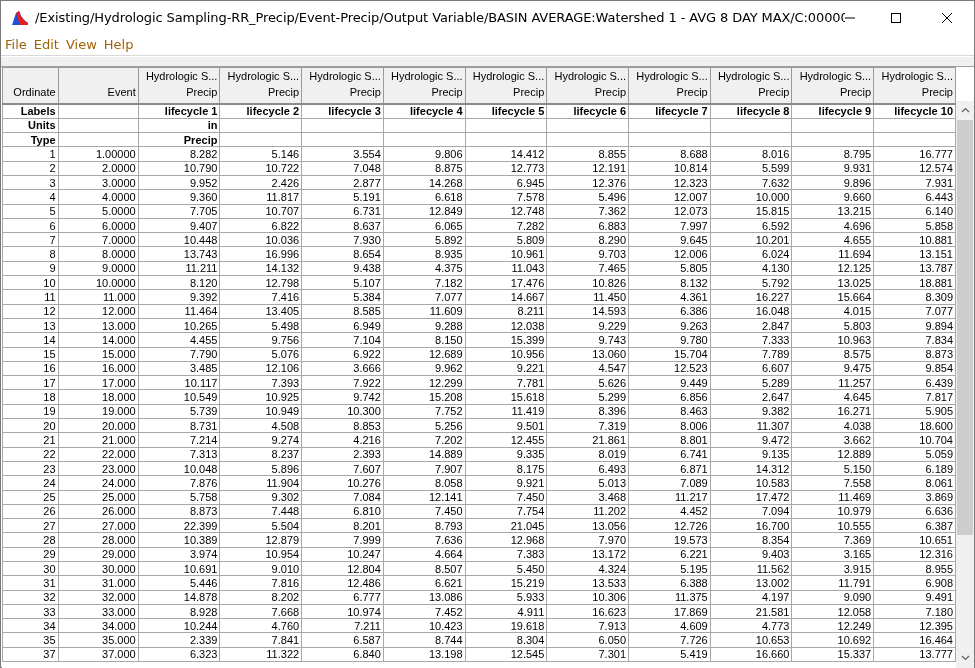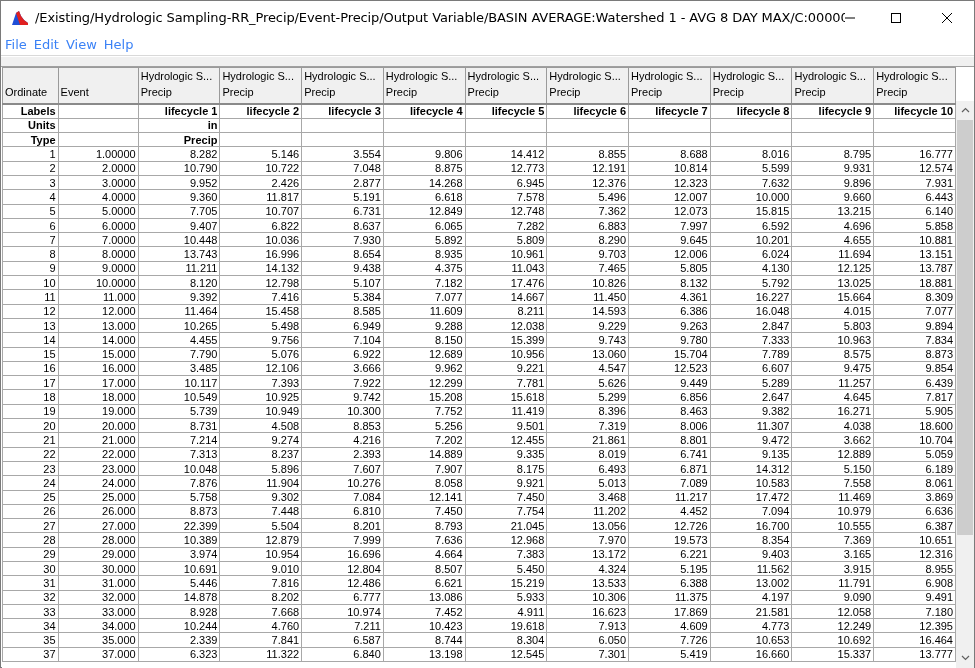--- a/index.html
+++ b/index.html
@@ -5,25 +5,25 @@
   * { box-sizing: border-box; margin: 0; padding: 0; }
   html, body { width: 975px; height: 668px; overflow: hidden; background: #ffffff; }
   body { font-family: "Liberation Sans", sans-serif; position: relative; }
   .window { position: absolute; left: 0; top: 0; width: 975px; height: 668px; background: #ffffff; border: 1px solid #7a7a7a; }
   .titlebar { position: absolute; left: 0; top: 0; width: 973px; height: 33px; background: #ffffff; display: flex; align-items: center; }
   .app-icon { width: 18px; height: 16px; margin-left: 10px; margin-right: 6px; }
   .title-text { font-family: "DejaVu Sans", sans-serif; font-size: 13px; color: #000; white-space: nowrap; overflow: hidden; width: 810px; letter-spacing: -0.1px; }
   .win-ctrl { position: absolute; top: 0; height: 33px; width: 46px; display: flex; align-items: center; justify-content: center; }
   .win-min { left: 826px; } .win-max { left: 872px; } .win-close { left: 923px; }
   .menubar { position: absolute; left: 0; top: 33px; width: 973px; height: 22px; display: flex; align-items: center; padding-left: 4px; border-bottom: 1px solid #d9d9d9; }
-  .menu-item { font-family: "DejaVu Sans", sans-serif; font-size: 13px; color: #3b82f6; margin-right: 7px; }
+  .menu-item { font-family: "DejaVu Sans", sans-serif; font-size: 13px; color: #a16207; margin-right: 7px; }
   .strip { position: absolute; left: 0; top: 56px; width: 973px; height: 10px; background: #f0f0f0; border-bottom: 1px solid #a0a0a0; }
   .table-wrap { position: absolute; left: 1px; top: 66px; width: 954px; height: 602px; overflow: hidden; background: #fff; }
   table { border-collapse: collapse; table-layout: fixed; font-size: 11px; font-family: "Liberation Sans", sans-serif; color: #000; }
-  th { background: #f0f0f0; font-weight: normal; border: 1px solid #9a9a9a; border-bottom: 2px solid #8a8a8a; height: 36px; text-align: left; vertical-align: bottom; padding: 0 2px 3px; line-height: 16px; white-space: nowrap; overflow: hidden; }
+  th { background: #f0f0f0; font-weight: normal; border: 1px solid #9a9a9a; border-bottom: 2px solid #8a8a8a; height: 36px; text-align: right; vertical-align: bottom; padding: 0 2px 3px; line-height: 16px; white-space: nowrap; overflow: hidden; }
   td { border: 1px solid #a8a8a8; height: 14.3px; line-height: 12px; text-align: right; padding: 0 2px; white-space: nowrap; overflow: hidden; }
   tr.meta td { height: 14.3px; font-weight: bold; }
   .scrollbar { position: absolute; left: 955px; top: 100px; width: 18px; height: 568px; background: #f0f0f0; }
   .sb-up { position: absolute; left: 0; top: 0; width: 18px; height: 17px; display: flex; align-items: center; justify-content: center; }
   .sb-thumb { position: absolute; left: 1px; top: 19px; width: 16px; height: 415px; background: #cdcdcd; }
   .sb-down { position: absolute; left: 0; top: 548px; width: 18px; height: 17px; display: flex; align-items: center; justify-content: center; }
 </style>
 </head>
 <body>
 
@@ -322,21 +322,21 @@
             <td>11.450</td>
             <td>4.361</td>
             <td>16.227</td>
             <td>15.664</td>
             <td>8.309</td>
           </tr>
           <tr>
             <td>12</td>
             <td>12.000</td>
             <td>11.464</td>
-            <td>15.458</td>
+            <td>13.405</td>
             <td>8.585</td>
             <td>11.609</td>
             <td>8.211</td>
             <td>14.593</td>
             <td>6.386</td>
             <td>16.048</td>
             <td>4.015</td>
             <td>7.077</td>
           </tr>
           <tr>
@@ -561,21 +561,21 @@
             <td>19.573</td>
             <td>8.354</td>
             <td>7.369</td>
             <td>10.651</td>
           </tr>
           <tr>
             <td>29</td>
             <td>29.000</td>
             <td>3.974</td>
             <td>10.954</td>
-            <td>16.696</td>
+            <td>10.247</td>
             <td>4.664</td>
             <td>7.383</td>
             <td>13.172</td>
             <td>6.221</td>
             <td>9.403</td>
             <td>3.165</td>
             <td>12.316</td>
           </tr>
           <tr>
             <td>30</td>

